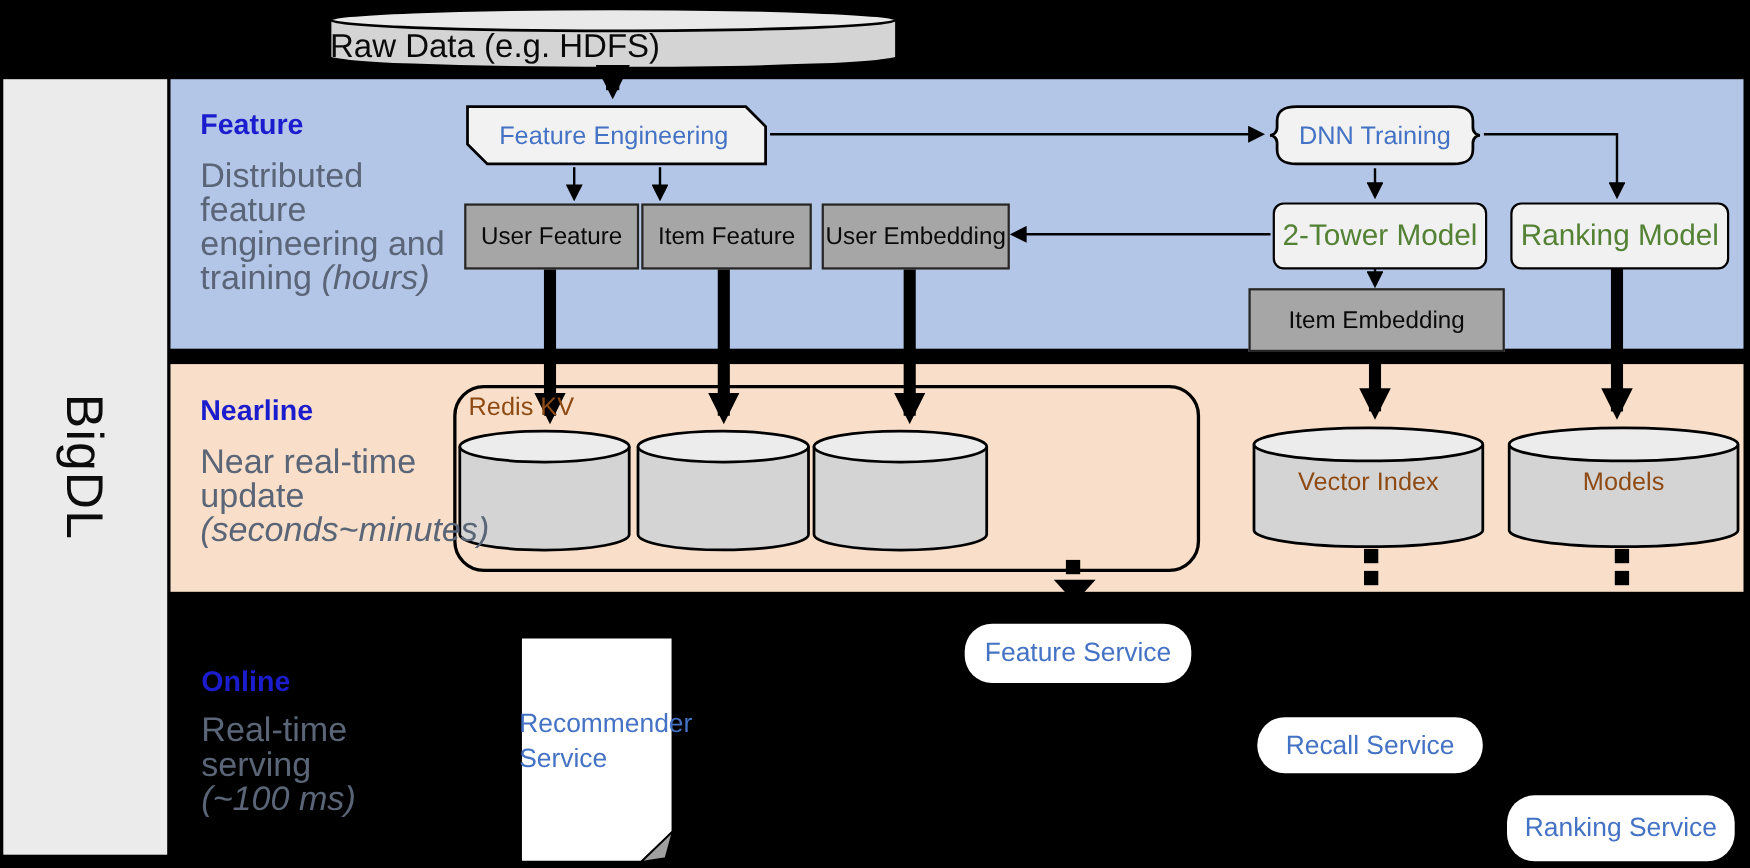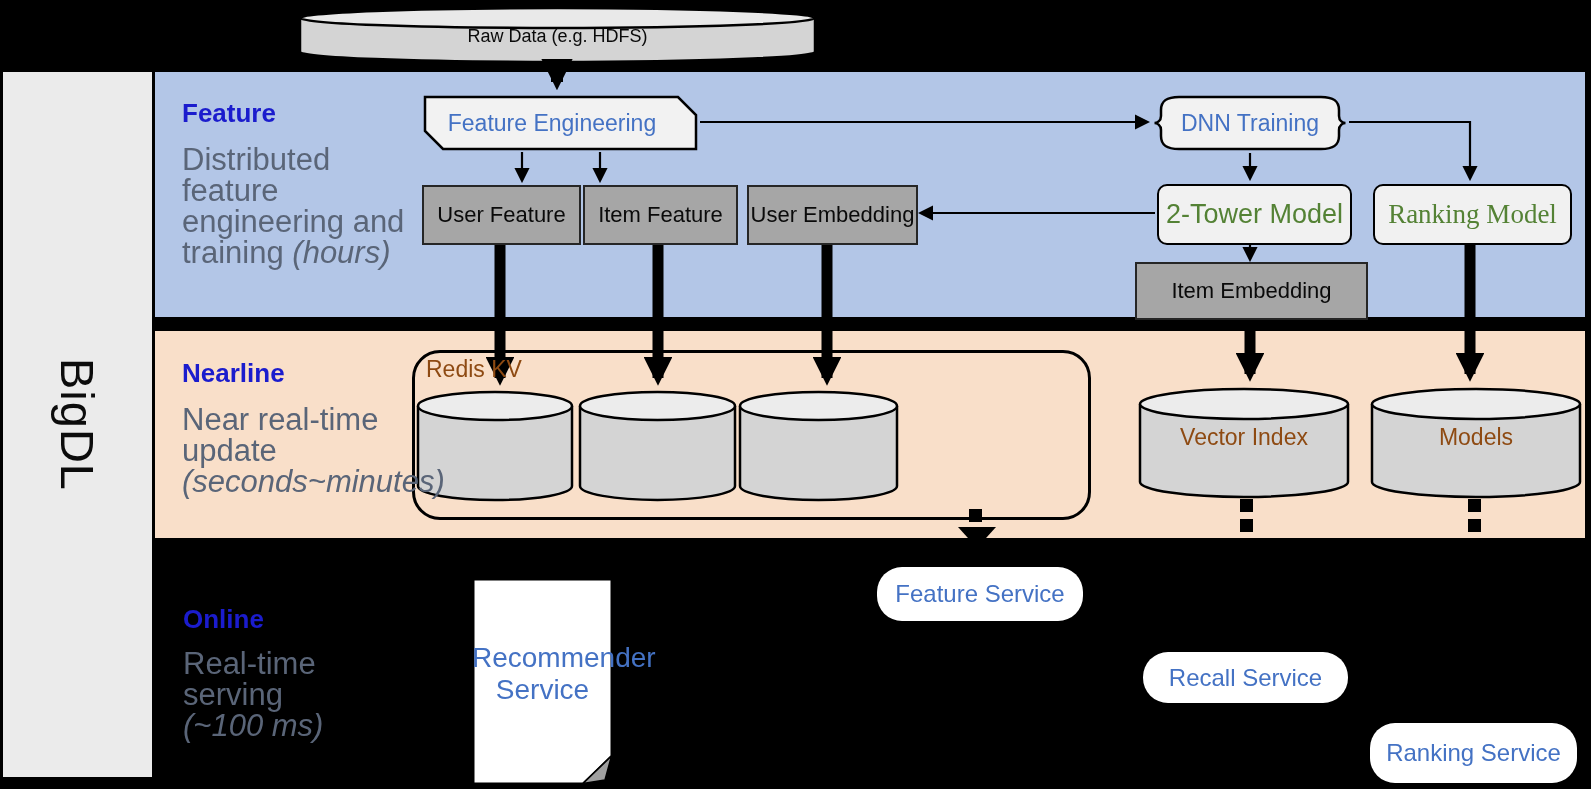--- a/index.html
+++ b/index.html
@@ -25,21 +25,21 @@
   .svgfill{position:absolute;inset:0;}
   .container-redis{position:absolute;left:412px;top:350px;width:673px;height:164px;
                    border:3px solid #000;border-radius:28px;z-index:3;}
   .brown{color:#8e4a12;}
   .cyl-label{position:absolute;z-index:4;font-size:23px;text-align:center;}
   .service{position:absolute;background:#fff;z-index:4;display:flex;align-items:center;
            justify-content:center;font-size:24px;color:#4472c4;border-radius:25px;}
   .service .fold{position:absolute;right:0;bottom:0;width:0;height:0;
                  border-bottom:13px solid #000;border-left:13px solid transparent;}
   .doc{position:absolute;z-index:4;}
-  .doc .lbl{position:absolute;left:0;right:0;top:64px;text-align:center;font-size:28px;
+  .doc .lbl{position:absolute;left:0;right:0;top:64px;font-size:24px;
             line-height:32px;color:#4472c4;}
   svg.overlay{position:absolute;left:0;top:0;z-index:2;pointer-events:none;}
 </style>
 </head>
 <body>
 
 <div class="stage">
 
   <div class="band offline"></div>
   <div class="band nearline"></div>
@@ -109,34 +109,34 @@
     <g>
       <rect x="1240" y="499" width="13" height="13" fill="#000"></rect>
       <rect x="1240" y="519" width="13" height="13" fill="#000"></rect>
     </g>
     <g>
       <rect x="1468" y="499" width="13" height="13" fill="#000"></rect>
       <rect x="1468" y="519" width="13" height="13" fill="#000"></rect>
     </g>
   </svg>
 
-  <div class="abs" style="left:300px;top:26px;width:515px;text-align:center;font-size:18px;color:#0a0a0a;z-index:4;">Raw Data (e.g. HDFS)</div>
+  <div class="abs" style="left:300px;top:26px;width:515px;text-align:left;font-size:30px;color:#0a0a0a;z-index:4;">Raw Data (e.g. HDFS)</div>
 
   <div class="sec-title" style="left:182px;top:98px;">Feature</div>
   <div class="sec-desc" style="left:182px;top:144px;width:250px;">
     <div>Distributed</div>
     <div>feature</div>
     <div>engineering and</div>
     <div>
       <span>training</span>
       <span class="it">(hours)</span>
     </div>
   </div>
 
-  <div class="fancyshape" style="left:423px;top:95px;width:258px;height:56px;">
+  <div class="fancyshape" style="left:423px;top:95px;width:258px;height:56px;padding-left:12px;">
     <svg class="svgfill" width="275" height="56" viewBox="0 0 275 56">
       <path d="M2,2 H255 L273,20 V54 H20 L2,36 Z" fill="#f2f2f2" stroke="#000" stroke-width="2.5"></path>
     </svg>
     <span class="lbl">Feature Engineering</span>
   </div>
 
   <div class="fancyshape" style="left:1153px;top:95px;width:194px;height:56px;">
     <svg class="svgfill" width="194" height="56" viewBox="0 0 194 56">
       <path d="M26,2 H168 C179,2 186,5 186,15 L186,21 C186,26 190,28 192.5,28 C190,28 186,30 186,35
                L186,41 C186,51 179,54 168,54 H26 C15,54 8,51 8,41 L8,35 C8,30 4,28 1.5,28
@@ -154,21 +154,21 @@
   <div class="graybox" style="left:747px;top:185px;width:167px;height:56px;">
     <span>User Embedding</span>
   </div>
   <div class="graybox" style="left:1135px;top:262px;width:229px;height:54px;">
     <span>Item Embedding</span>
   </div>
 
   <div class="roundbox" style="left:1157px;top:184px;width:191px;height:57px;">
     <span>2-Tower Model</span>
   </div>
-  <div class="roundbox" style="left:1373px;top:184px;width:195px;height:57px;font-family:Liberation Serif, serif;">
+  <div class="roundbox" style="left:1373px;top:184px;width:195px;height:57px;">
     <span>Ranking Model</span>
   </div>
 
   <div class="sec-title" style="left:182px;top:358px;">Nearline</div>
   <div class="sec-desc" style="left:182px;top:404px;width:260px;">
     <div>Near real-time</div>
     <div>update</div>
     <div class="it">(seconds~minutes)</div>
   </div>
 

